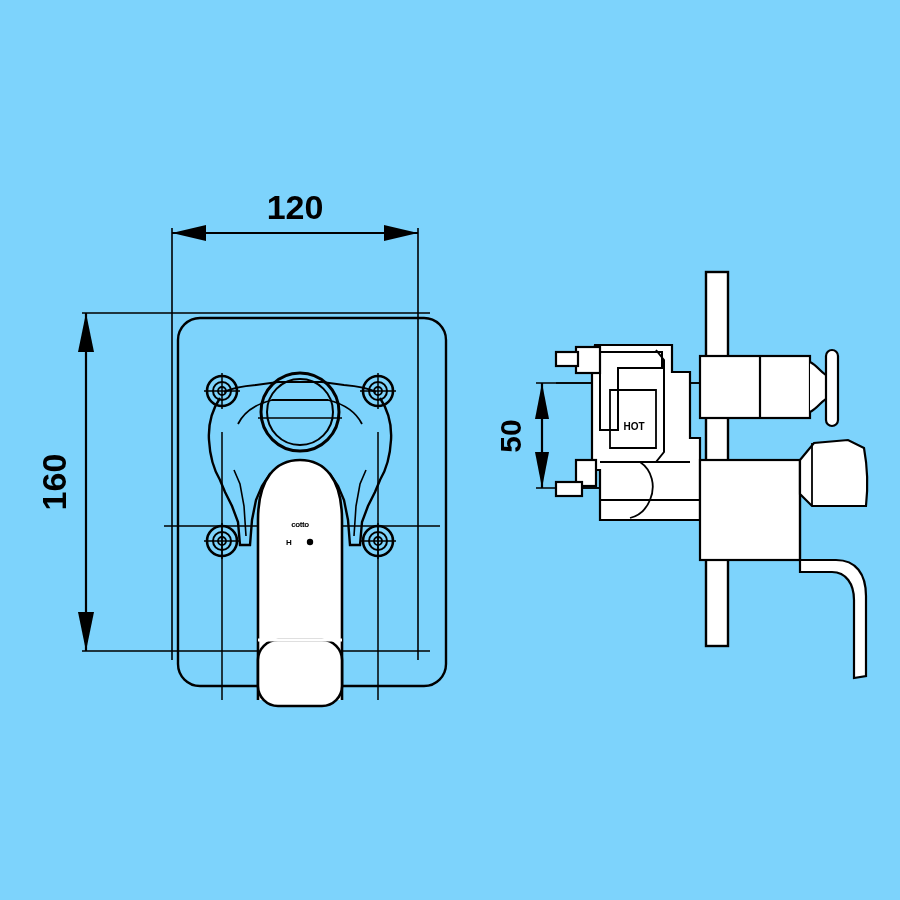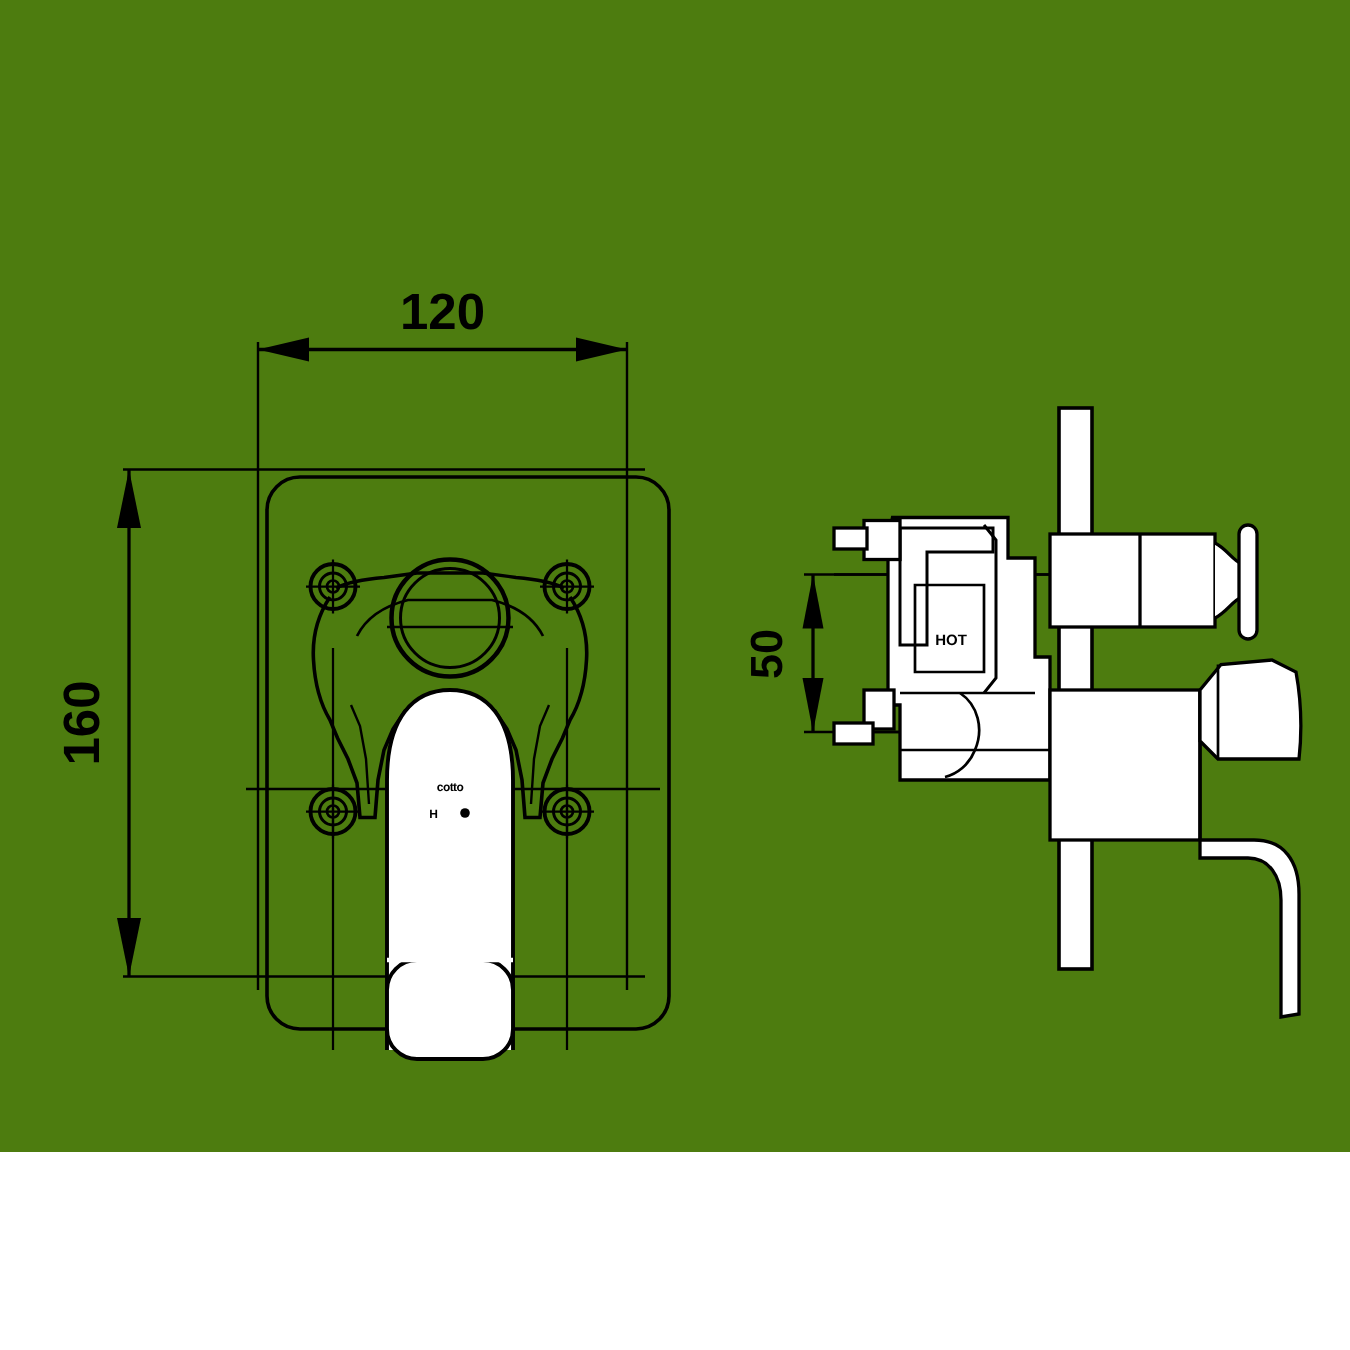--- a/index.html
+++ b/index.html
@@ -2,21 +2,21 @@
 <html><head>
 <meta charset="utf-8">
 <title>Concealed Shower Mixer Technical Drawing</title>
 <style>
   html,body{margin:0;padding:0;background:#ffffff;}
   body{
     width:900px;height:900px;overflow:hidden;
     font-family:"Liberation Sans", sans-serif;
     color:#000;
   }
-  #sheet{position:relative;width:900px;height:768px;background:#4d7c0f;}
+  #sheet{position:relative;width:900px;height:900px;background:#7dd3fc;}
   svg#drawing{position:absolute;left:0;top:0;width:900px;height:900px;display:block;}
   .dimtext{
     font-family:"Liberation Sans", sans-serif;
     font-weight:bold;
     fill:#000;
   }
   .lbl-120{font-size:34px;}
   .lbl-160{font-size:34px;}
   .lbl-50{font-size:30px;}
   .hot-text{font-family:"Liberation Sans", sans-serif;font-weight:bold;font-size:10px;fill:#000;}

